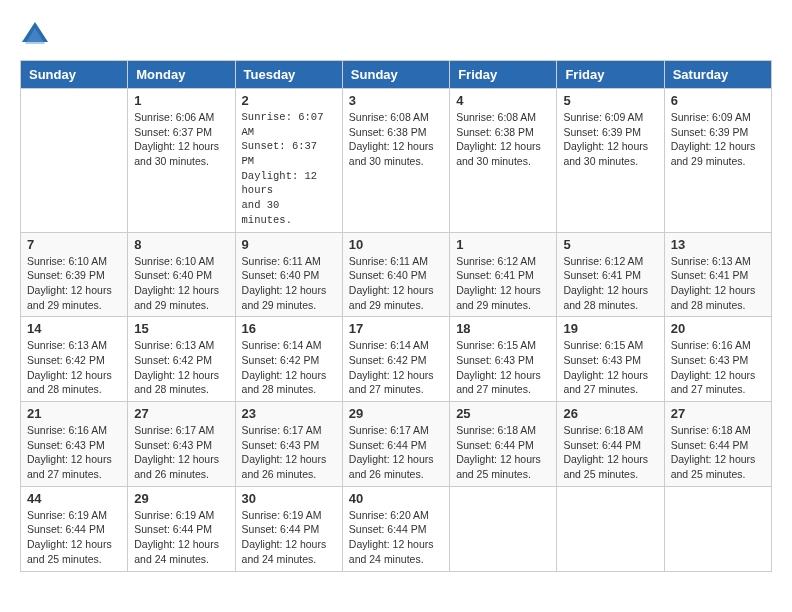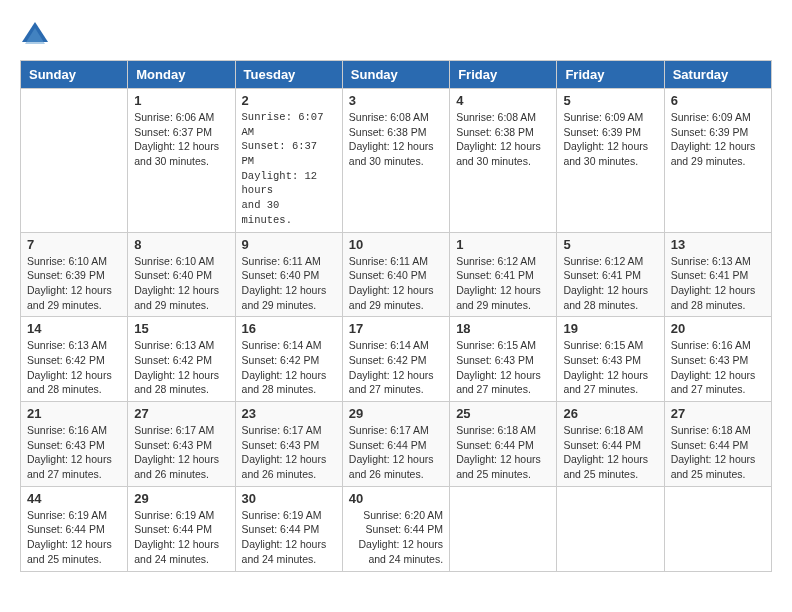--- a/index.html
+++ b/index.html
@@ -337,21 +337,21 @@
         </td>
         <td>
           <span class="day-num">30</span>
           <div class="day-info" style="white-space: pre-line;">Sunrise: 6:19 AM
 Sunset: 6:44 PM
 Daylight: 12 hours
 and 24 minutes.</div>
         </td>
         <td>
           <span class="day-num">40</span>
-          <div class="day-info" style="white-space: pre-line; text-align: right;">Sunrise: 6:20 AM
+          <div class="day-info" style="white-space: pre-line;">Sunrise: 6:20 AM
 Sunset: 6:44 PM
 Daylight: 12 hours
 and 24 minutes.</div>
         </td>
         <td></td>
         <td></td>
         <td></td>
       </tr>
     </tbody>
 </table>

